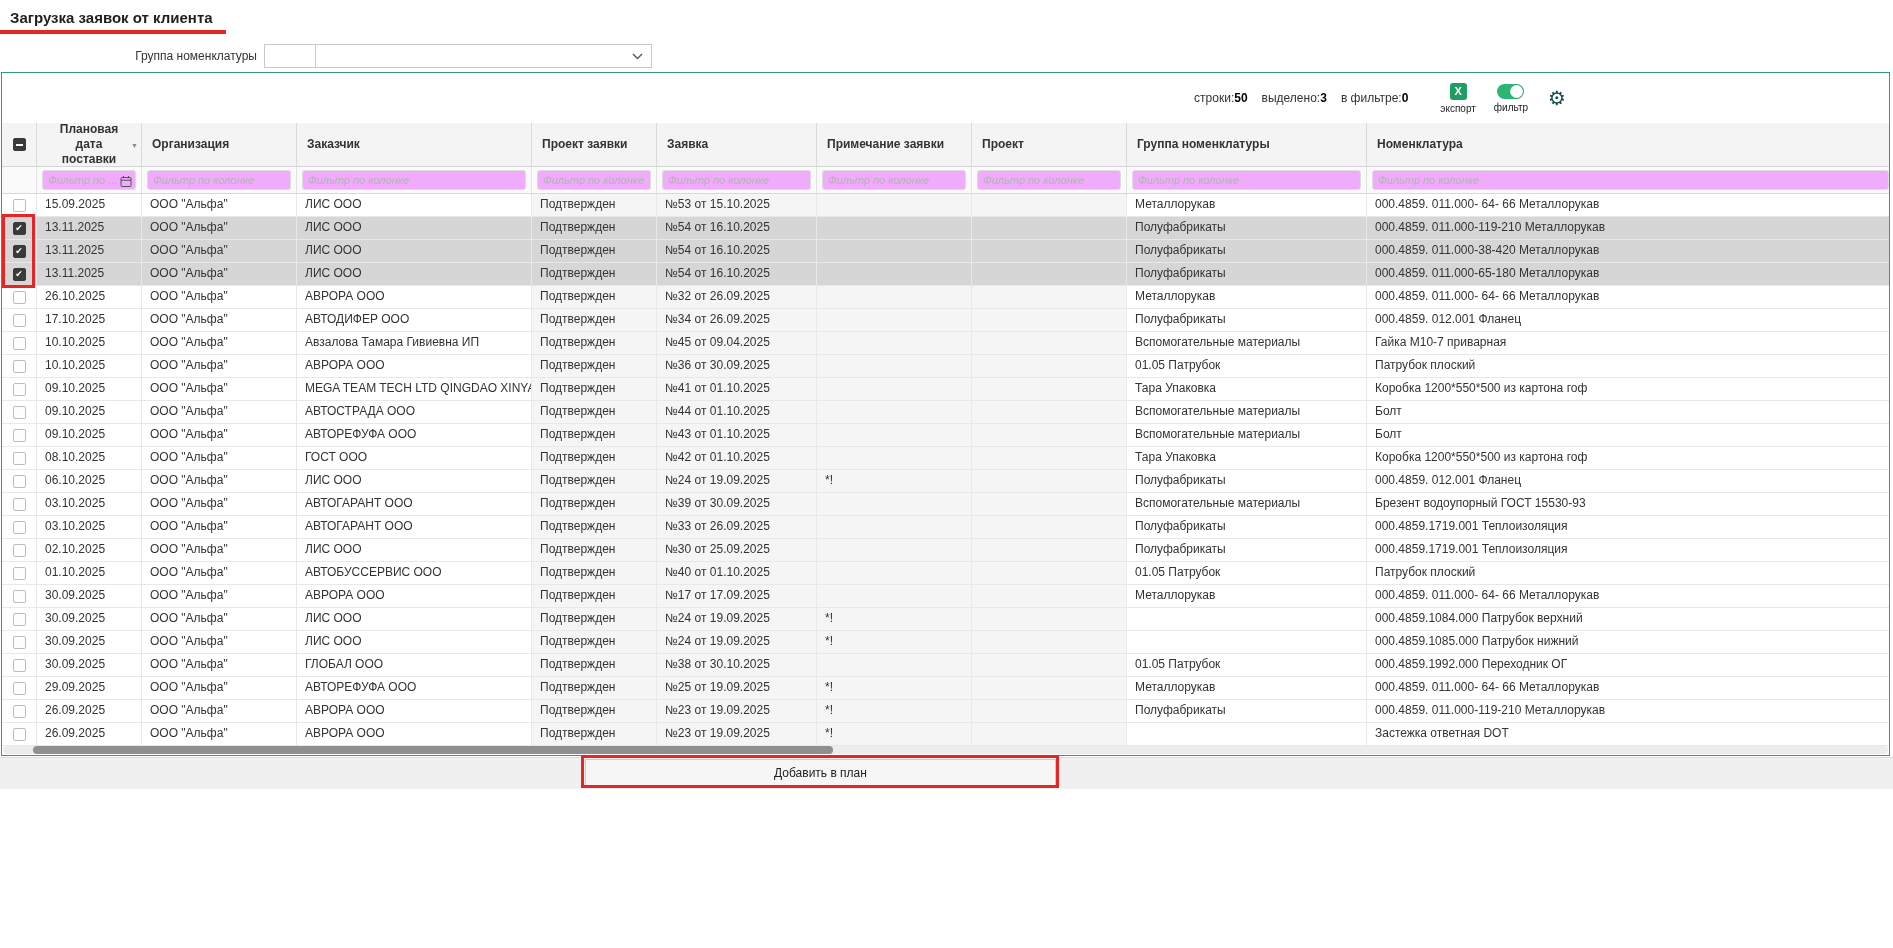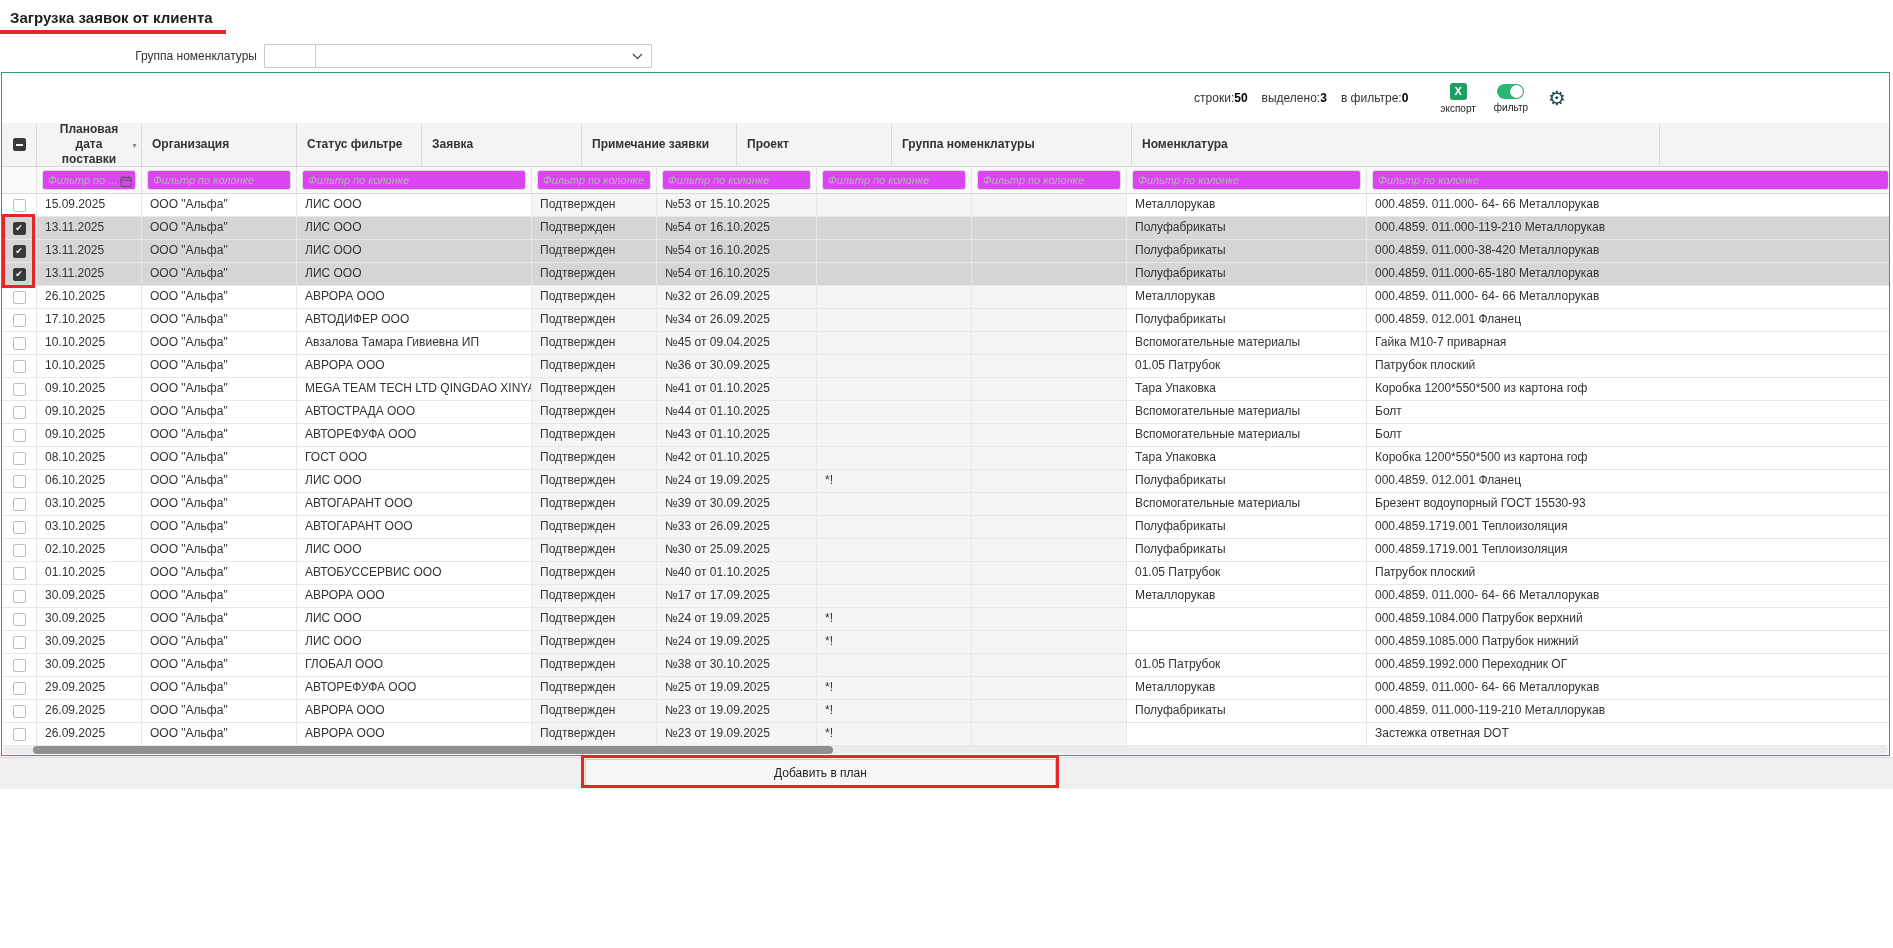--- a/index.html
+++ b/index.html
@@ -36,21 +36,21 @@
   .thead { display:flex; height:44px; background:#f4f4f4; border-bottom:1px solid #d6d6d6; }
   .th { flex:0 0 auto; border-right:1px solid #d9d9d9; display:flex; align-items:center; justify-content:flex-start;
     text-align:center; font-size:12px; font-weight:700; color:#333; padding:0 10px; position:relative; overflow:hidden; }
   .th-label { line-height:1.25; }
   .sort { position:absolute; right:3px; top:50%; transform:translateY(-50%); font-size:7px; color:#8a8a8a; }
   .cb-col { flex:0 0 35px; width:35px; display:flex; align-items:center; justify-content:center; padding:0; }
 
   .filters { display:flex; height:27px; background:#fafafa; border-bottom:1px solid #d9d9d9; }
   .fc { flex:0 0 auto; border-right:1px solid #e3e3e3; padding:3px 5px; position:relative; }
   .fc input { width:100%; height:20px; border:1px solid #dcdcdc; border-radius:3px; font-size:11px;
-    padding:0 5px; color:#333; background:#d946ef; font-family:inherit; }
+    padding:0 5px; color:#333; background:#f0abfc; font-family:inherit; }
   .fc input::placeholder { font-style:italic; color:#b3b3b3; }
   .fc.has-cal input { padding-right:18px; }
   .cal { position:absolute; right:9px; top:7px; cursor:pointer; }
 
   .tr { display:flex; height:23px; border-bottom:1px solid #e8e8e8; background:#fff; }
   .tr.selected { background:#d6d6d6; }
   .td { flex:0 0 auto; border-right:1px solid #e8e8e8; font-size:12px; color:#333; line-height:21px;
     padding:0 8px; white-space:nowrap; overflow:hidden; }
   .td.shaded { background:#f5f5f5; }
   .tr.selected .td.shaded { background:#d6d6d6; }
@@ -113,22 +113,25 @@
           <span class="dash"></span>
         </span>
       </div>
       <div class="th" style="width: 105px;">
         <span class="th-label">Плановая дата поставки</span>
         <span class="sort">▼</span>
       </div>
       <div class="th" style="width: 155px;">
         <span class="th-label">Организация</span>
       </div>
+      <div class="th" style="width: 235px;">
+        <span class="th-label">Заказчик</span>
+      </div>
       <div class="th" style="width: 125px;">
-        <span class="th-label">Статус фильтре</span>
+        <span class="th-label">Проект заявки</span>
       </div>
       <div class="th" style="width: 160px;">
         <span class="th-label">Заявка</span>
       </div>
       <div class="th" style="width: 155px;">
         <span class="th-label">Примечание заявки</span>
       </div>
       <div class="th" style="width: 155px;">
         <span class="th-label">Проект</span>
       </div>

